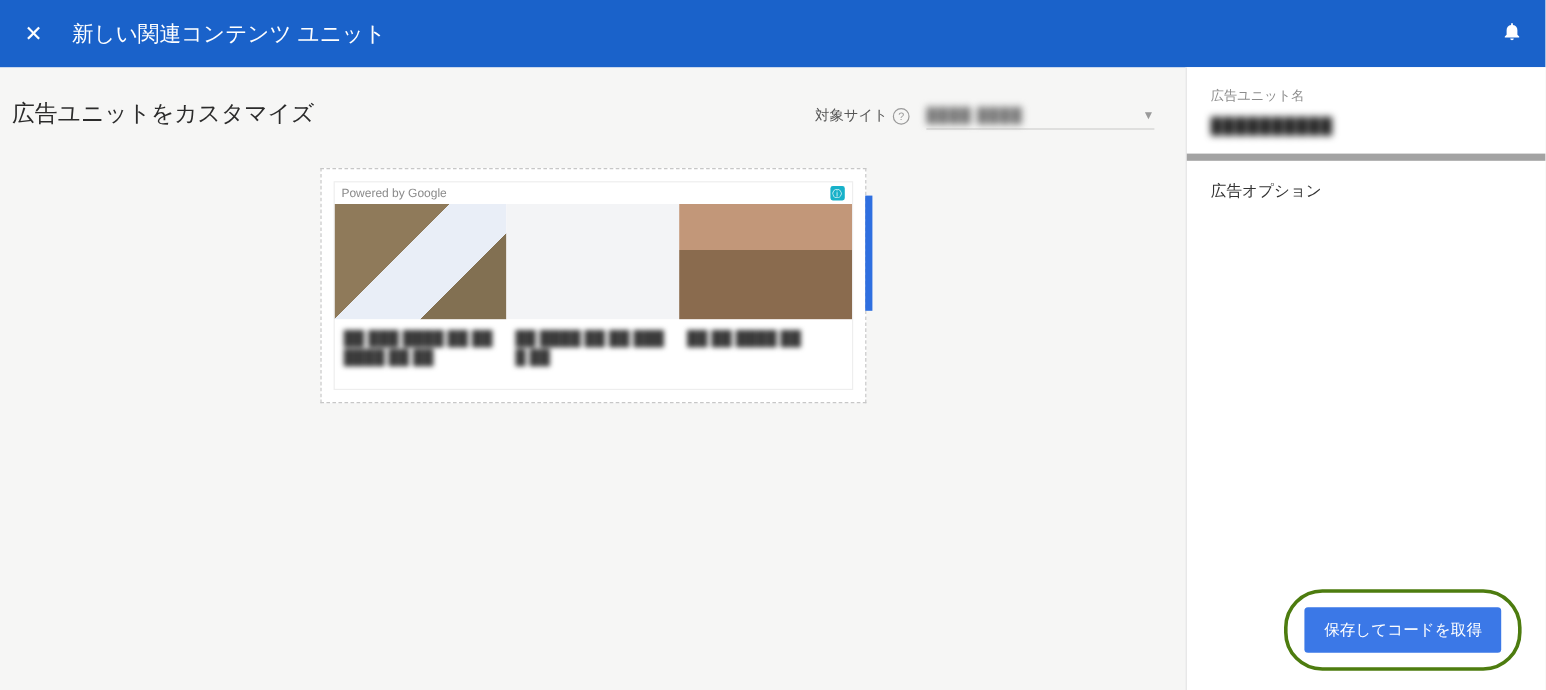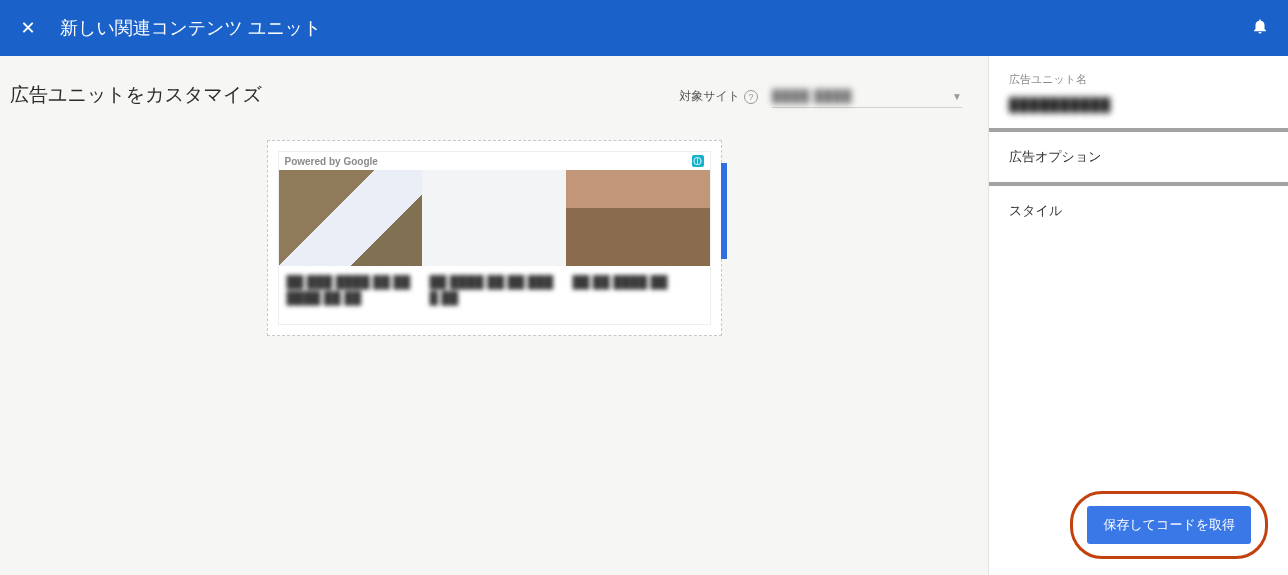--- a/index.html
+++ b/index.html
@@ -20,45 +20,45 @@
   .main-head h2{margin:0;font-weight:400;font-size:19px;color:#2b2b2b;}
   .main-head .filler{flex:1;}
   .site-row{display:flex;align-items:center;font-size:12px;color:#555;margin-right:16px;}
   .site-row .lbl{margin-right:4px;}
   .site-row .help{width:14px;height:14px;border:1px solid #9a9a9a;border-radius:50%;display:inline-flex;align-items:center;justify-content:center;font-size:9px;color:#9a9a9a;margin-right:14px;}
   .site-row .sel{min-width:190px;border-bottom:1px solid #d0d0d0;display:flex;align-items:center;justify-content:space-between;padding:4px 0;color:#8a8a8a;}
   .site-row .sel .caret{font-size:10px;color:#9a9a9a;}
   .blur{filter:blur(3px);letter-spacing:1px;color:#787878;}
 
   
-  .preview-wrap{margin:32px auto 0 auto;width:455px;font-weight:bold;}
+  .preview-wrap{margin:32px auto 0 auto;width:455px;}
   .preview{border:1px dashed #c7c7c7;background:#fff;position:relative;}
   .preview-inner{margin:10px;border:1px solid #eee;}
   .powered{display:flex;align-items:center;justify-content:space-between;font-size:10px;color:#8a8a8a;padding:3px 6px;}
   .adchoice{width:12px;height:12px;border-radius:2px;background:#17b1c9;color:#fff;display:flex;align-items:center;justify-content:center;font-size:8px;}
   .thumbs{display:flex;height:96px;}
   .thumbs>div{flex:1;}
   .t1{background:linear-gradient(135deg,#8f7a5a 0 40%,#e9eef7 40% 70%,#827052 70% 100%);}
   .t2{background:#f3f4f6;}
   .t3{background:linear-gradient(180deg,#c29779 0 40%,#8a6b4e 40% 100%);}
   .blue-strip{position:absolute;right:-6px;top:22px;width:6px;height:96px;background:#2f6fe0;}
   .captions{display:flex;padding:8px 8px 18px 8px;gap:14px;}
   .captions>div{flex:1;font-size:12px;color:#3a3a3a;filter:blur(2px);line-height:16px;word-break:break-all;}
   .next-row{display:flex;justify-content:flex-end;align-items:center;border-top:1px solid #eee;padding:10px 12px;font-size:12px;color:#6a6a6a;}
   .next-row .chev{margin-left:6px;font-size:12px;color:#7a7a7a;}
 
   
   .side{width:300px;background:#fff;border-left:1px solid #e3e3e3;display:flex;flex-direction:column;}
   .side .sec{padding:16px 20px;}
   .side .sec .label{font-size:11px;color:#8c8c8c;margin-bottom:10px;}
   .unitname{font-size:13px;color:#222;filter:blur(3px);letter-spacing:1px;}
-  .side .row{border-top:4px solid #a3a3a3;padding:16px 20px;font-size:13px;color:#333;cursor:pointer;}
+  .side .row{border-top:6px solid #a3a3a3;padding:16px 20px;font-size:13px;color:#333;cursor:pointer;}
   .side .grow{flex:1;}
   .side .footer{padding:16px 20px;display:flex;justify-content:flex-end;}
-  .save-wrap{border:3px solid #c2410c;border-radius:32px;padding:12px 14px;}
+  .save-wrap{border:3px solid #4d7c0f;border-radius:32px;padding:12px 14px;}
   .save-btn{background:#3b78e7;color:#fff;border:none;border-radius:3px;padding:10px 16px;font-size:13px;cursor:pointer;}
 </style>
 </head>
 <body>
 
 <div class="topbar">
   <div class="close">✕</div>
   <div class="title">新しい関連コンテンツ ユニット</div>
   <div class="spacer"></div>
   <div class="bell">
@@ -106,21 +106,20 @@
       </div>
     </div>
   </div>
 
   <div class="side">
     <div class="sec">
       <div class="label">広告ユニット名</div>
       <div class="unitname">██████████</div>
     </div>
     <div class="row">広告オプション</div>
-    <div class="row">スタイル</div>
     <div class="grow"></div>
     <div class="footer">
       <div class="save-wrap">
         <button class="save-btn">保存してコードを取得</button>
       </div>
     </div>
   </div>
 
 </div>
 

